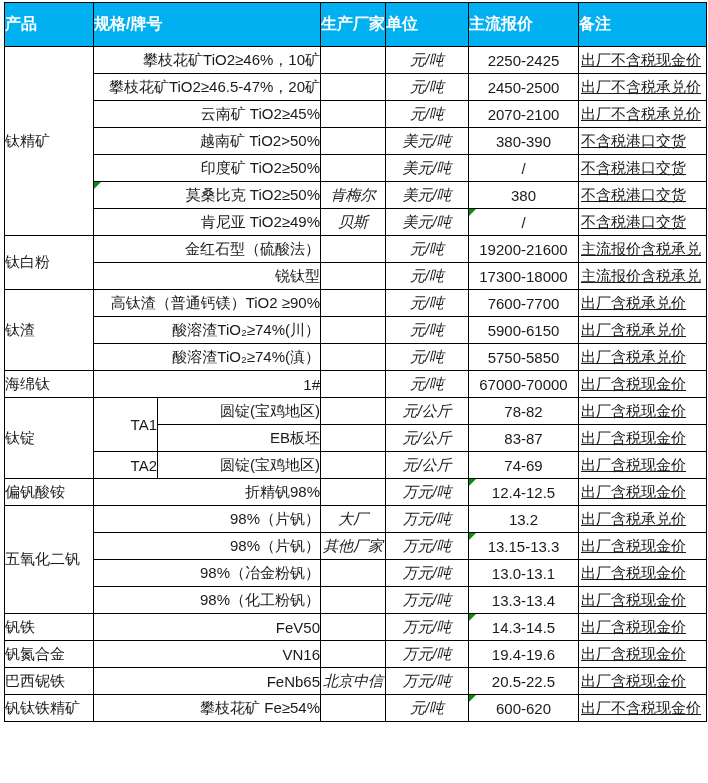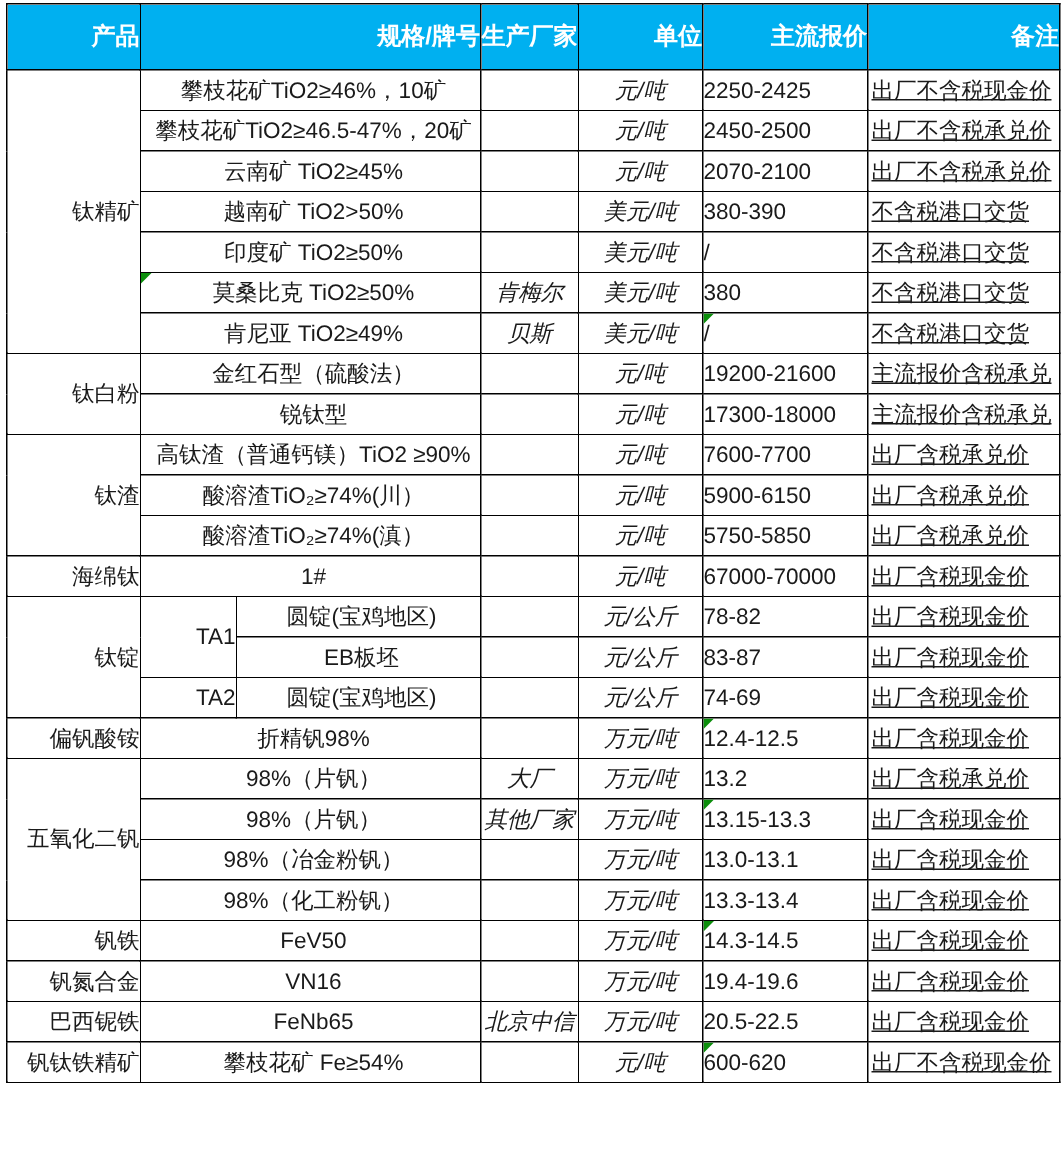--- a/index.html
+++ b/index.html
@@ -35,29 +35,29 @@
     overflow: hidden;
     vertical-align: middle;
     position: relative;
     background: #FFFFFF;
   }
   th {
     background: var(--header-bg);
     color: var(--header-text);
     font-weight: bold;
     font-size: 16px;
-    text-align: right;
+    text-align: left;
     height: 44px;
   }
-  .c-product { text-align: right; }
+  .c-product { text-align: left; }
   .c-grade   { text-align: right; padding-left: 5px; }
-  .c-spec    { text-align: center; padding-left: 4px; }
+  .c-spec    { text-align: right; padding-left: 4px; }
   .c-maker   { text-align: center; font-style: italic; }
   .c-unit    { text-align: center; font-style: italic; }
-  .c-price   { text-align: left; }
+  .c-price   { text-align: center; }
   .c-note    { text-align: left; padding-left: 2px; text-decoration: underline; }
   .flag {
     position: absolute;
     top: 0; left: 0;
     width: 0; height: 0;
     border-top: 7px solid var(--flag-green);
     border-right: 7px solid transparent;
   }
 </style>
 </head>

